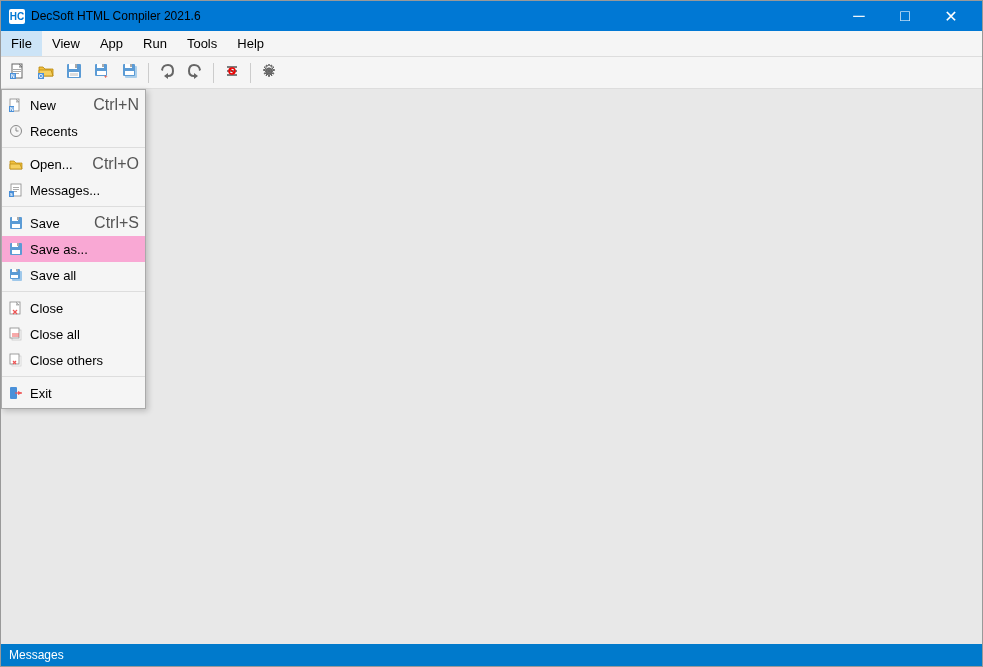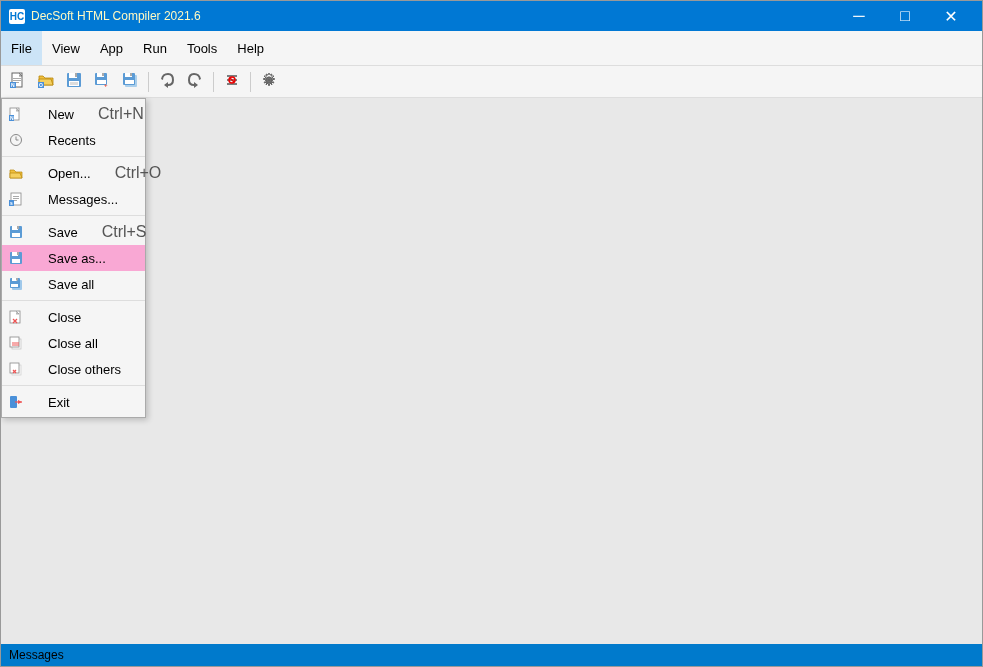--- a/index.html
+++ b/index.html
@@ -36,21 +36,21 @@
       background: #fff;
       border-radius: 2px;
       display: flex;
       align-items: center;
       justify-content: center;
       font-size: 10px;
       font-weight: bold;
       color: #0078d4;
     }
     #title-text {
-      color: #fef9c3;
+      color: #000000;
       font-size: 12px;
     }
     #title-controls {
       display: flex;
       gap: 0;
     }
     .title-btn {
       width: 46px;
       height: 30px;
       background: transparent;
@@ -59,21 +59,21 @@
       font-size: 16px;
       cursor: pointer;
       display: flex;
       align-items: center;
       justify-content: center;
     }
 
     
     #menu-bar {
       background: #f5f5f5;
-      height: 35px;
+      height: 26px;
       display: flex;
       align-items: center;
       border-bottom: 1px solid #ddd;
       flex-shrink: 0;
     }
     .menu-item {
       padding: 4px 10px;
       cursor: pointer;
       height: 100%;
       display: flex;
@@ -132,21 +132,21 @@
       width: 145px;
       z-index: 100;
       padding: 2px 0;
     }
     .dd-item {
       display: flex;
       align-items: center;
       padding: 4px 6px;
       cursor: pointer;
       height: 26px;
-      gap: 24px;
+      gap: 6px;
       color: #000;
     }
     .dd-item.active { background: #f9a8d4; }
     .dd-icon {
       width: 16px;
       height: 16px;
       flex-shrink: 0;
       display: flex;
       align-items: center;
       justify-content: center;
@@ -168,21 +168,21 @@
     
     #status-bar {
       background: #007acc;
       height: 22px;
       display: flex;
       align-items: center;
       padding: 0 8px;
       flex-shrink: 0;
     }
     #status-text {
-      color: #000000;
+      color: #ffffff;
       font-size: 12px;
     }
   </style>
 </head>
 <body>
 
 <div id="title-bar">
   <div id="title-bar-left">
     <div id="app-icon">
       <span>HC</span>

